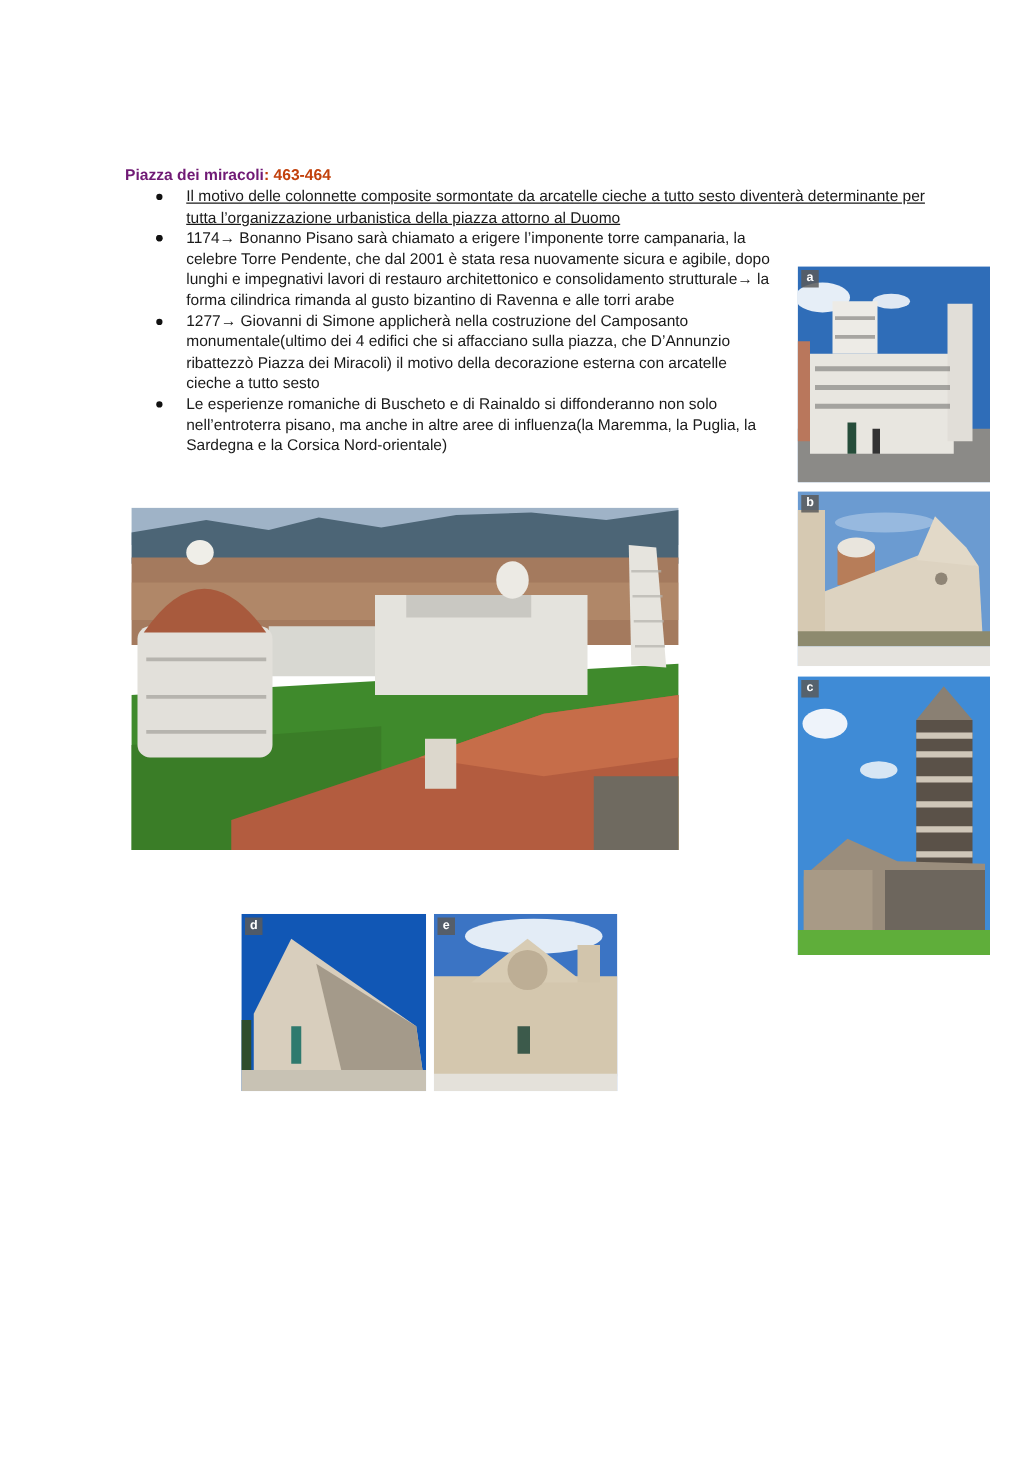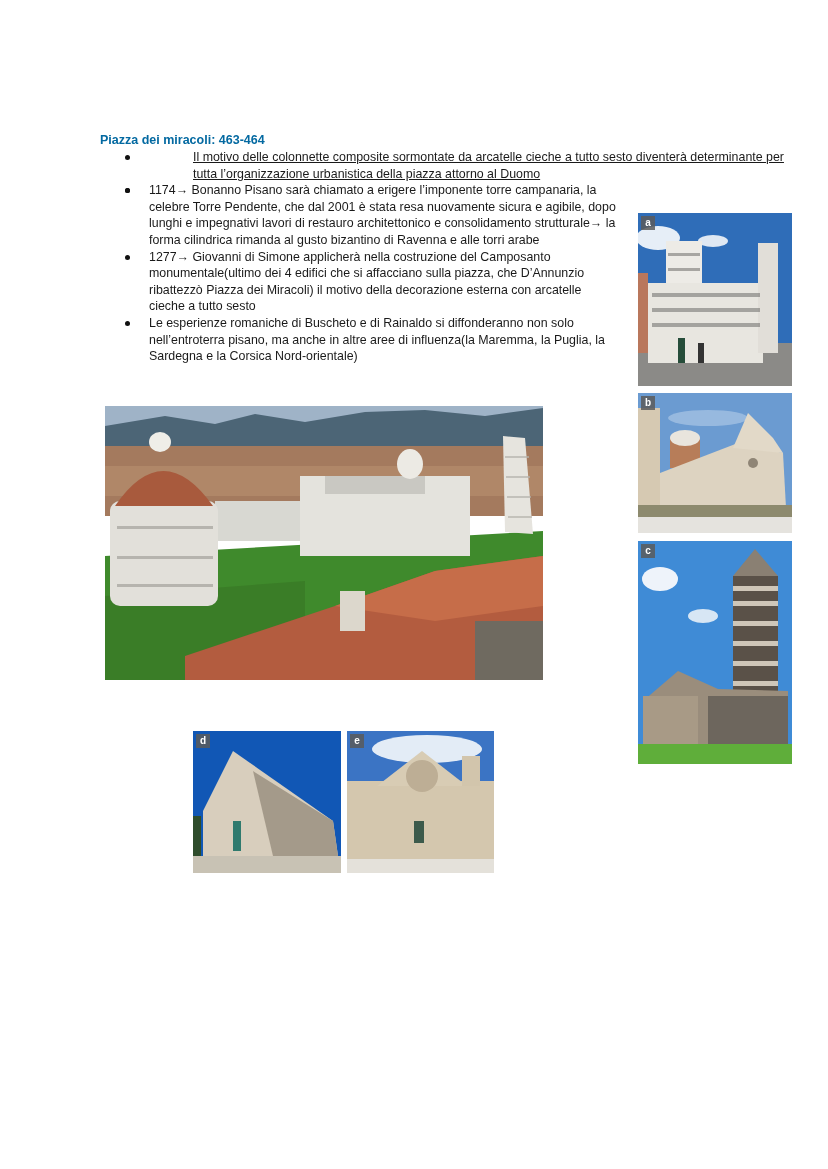--- a/index.html
+++ b/index.html
@@ -1,27 +1,27 @@
 <!DOCTYPE html>
 <html><head>
 <meta charset="utf-8">
 <style>
   html, body { margin: 0; padding: 0; background: #ffffff; }
   body { width: 828px; height: 1169px; position: relative; overflow: hidden;
          font-family: "Liberation Sans", sans-serif; color: #1a1a1a; }
   .page { position: absolute; inset: 0; }
   .title { position: absolute; left: 100px; top: 133px; font-size: 12.5px; font-weight: bold; line-height: 15px; }
-  .title .pink { color: #0369a1; }
-  .title .dark { color: #0369a1; }
+  .title .pink { color: #701a75; }
+  .title .dark { color: #c2410c; }
   ul.bullets { position: absolute; left: 100px; top: 149px; width: 640px; margin: 0; padding: 0; list-style: none; }
   ul.bullets li { position: relative; padding-left: 49px; font-size: 12.4px; line-height: 16.6px; color: #1a1a1a; }
   ul.bullets li .dot { position: absolute; left: 25px; top: 6px; width: 5px; height: 5px; border-radius: 50%; background: #111; }
   ul.bullets li.u .txt { text-decoration: underline; }
   ul.bullets li .txt { display: block; }
-  .w1 { width: 600px; margin-left: 44px; } .w2 { width: 470px; }
+  .w1 { width: 600px; } .w2 { width: 470px; }
   .photo { position: absolute; overflow: hidden; }
   .photo .lbl { position: absolute; left: 3px; top: 3px; width: 14px; height: 14px; background: rgba(90,90,90,0.85); color: #fff;
                 font-size: 10px; font-weight: bold; text-align: center; line-height: 14px; z-index: 2; }
   .photo svg { display: block; width: 100%; height: 100%; }
 </style>
 </head>
 <body>
 
 <div class="page">
 

